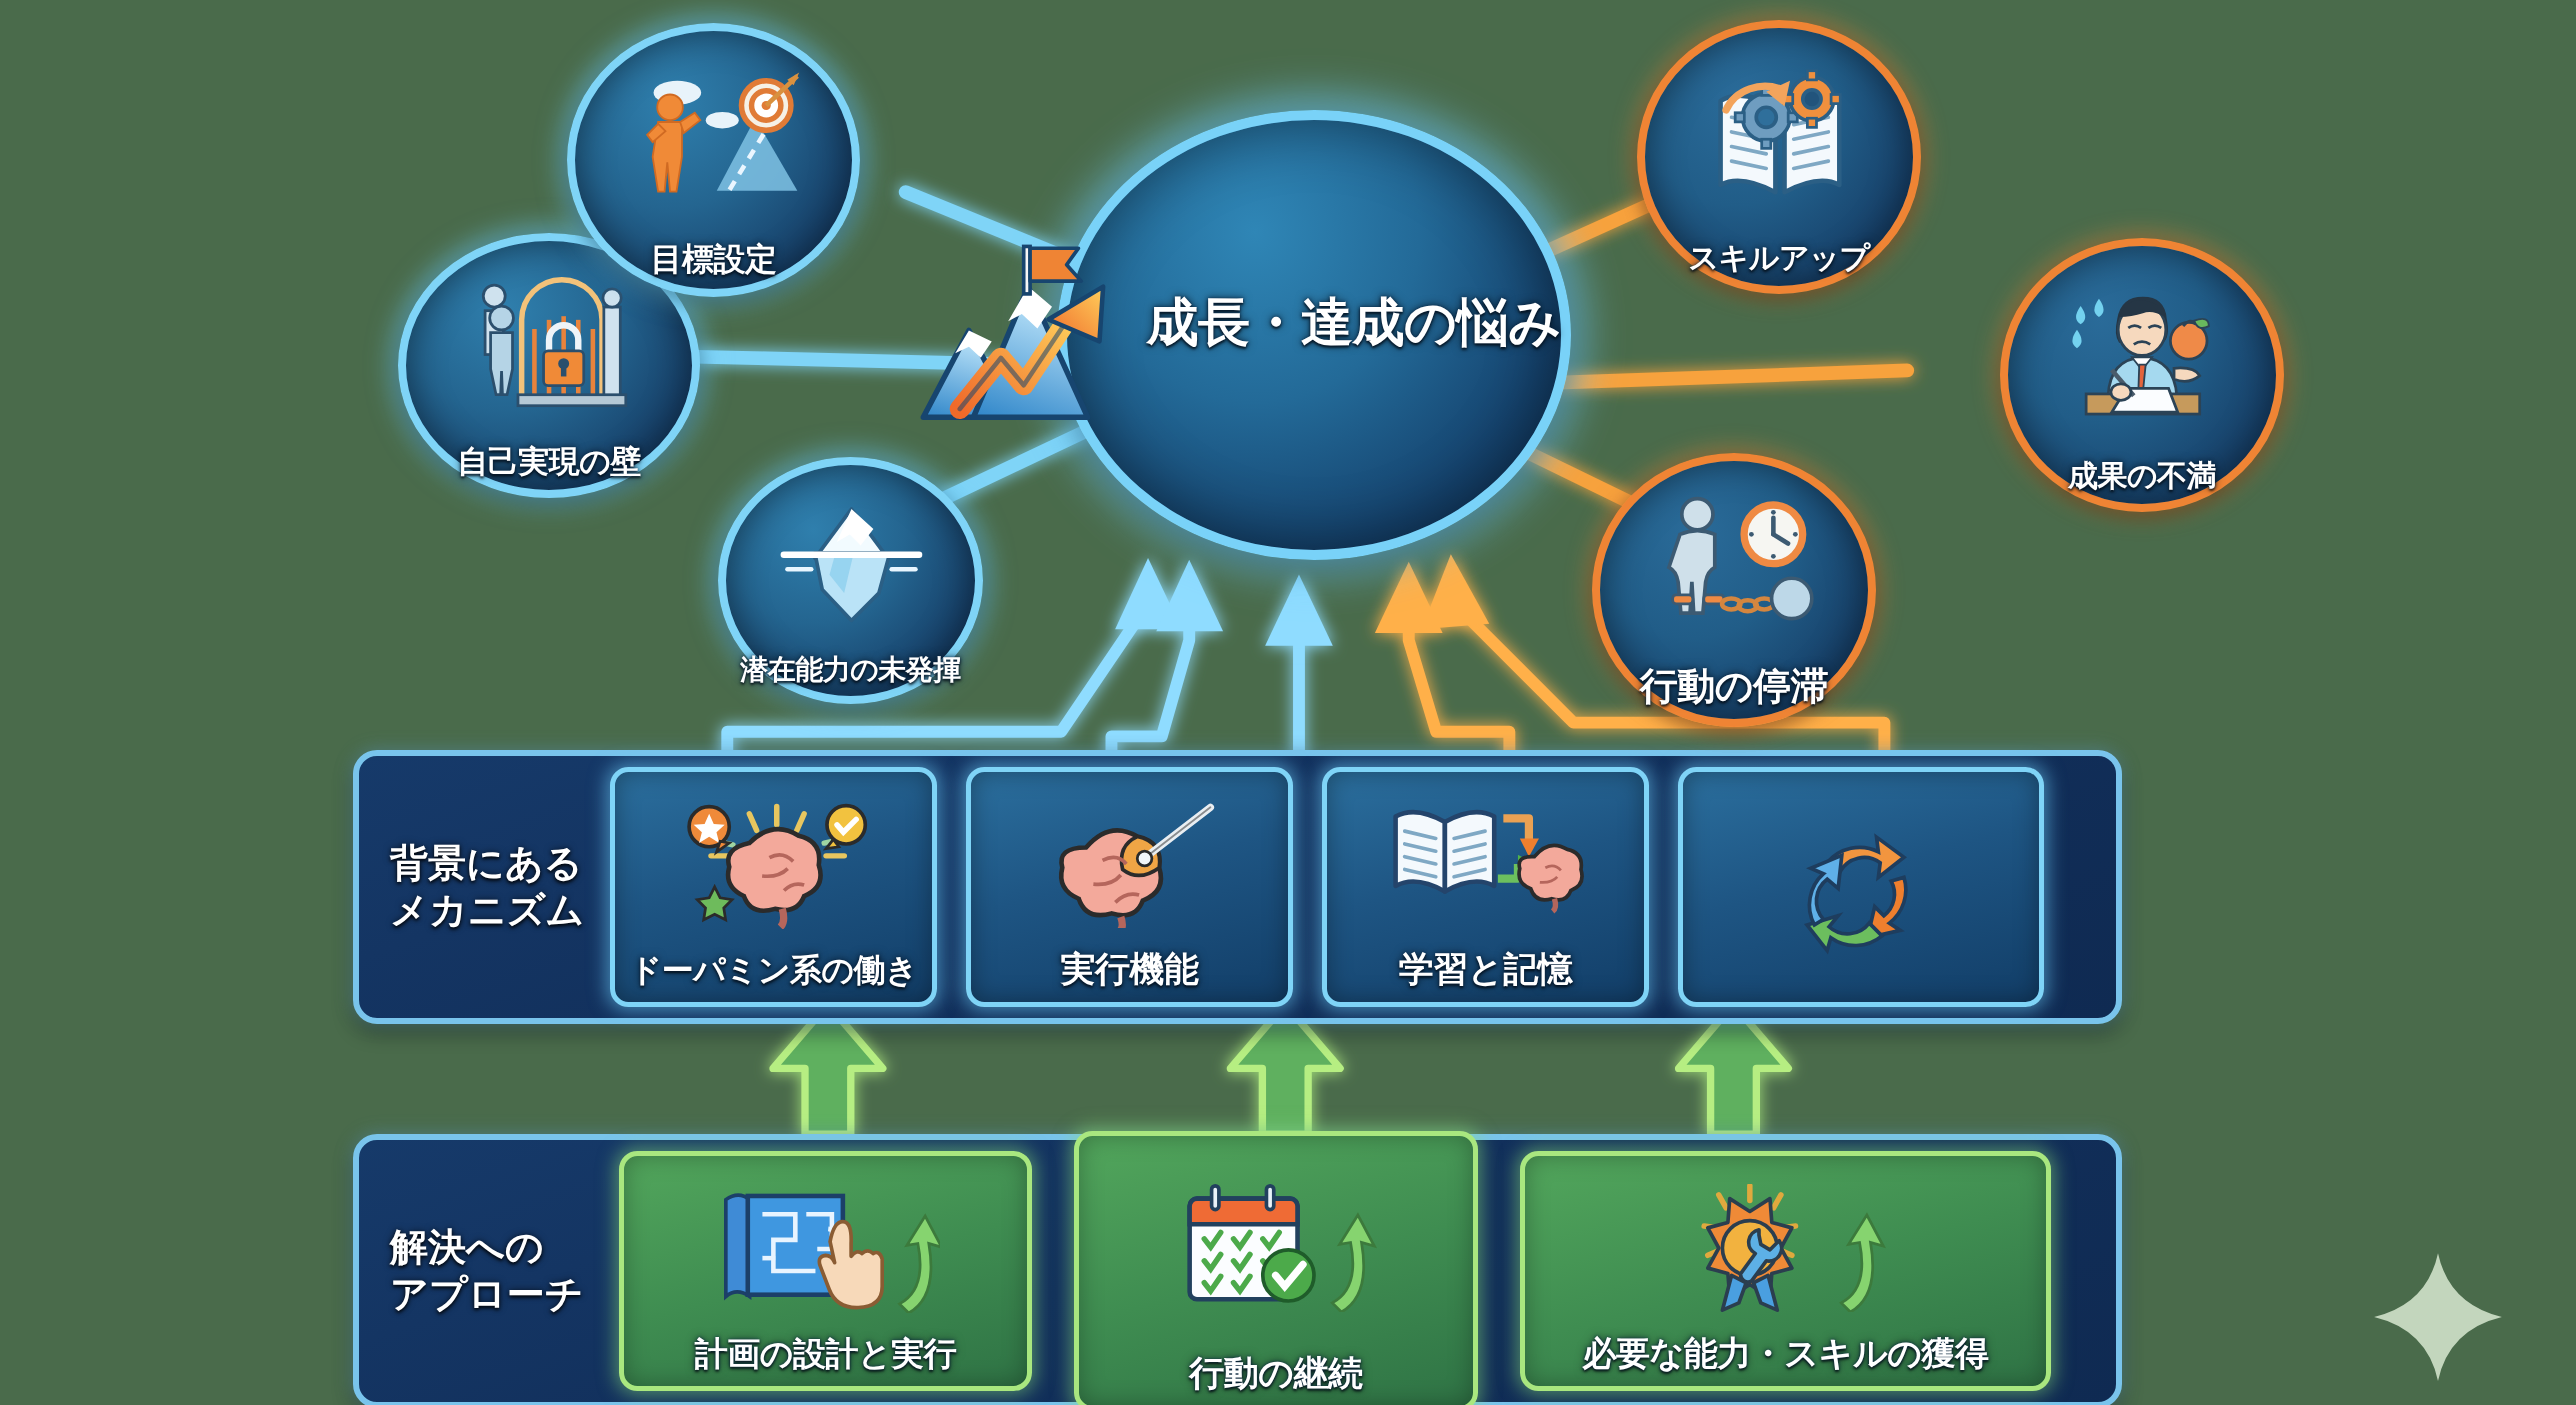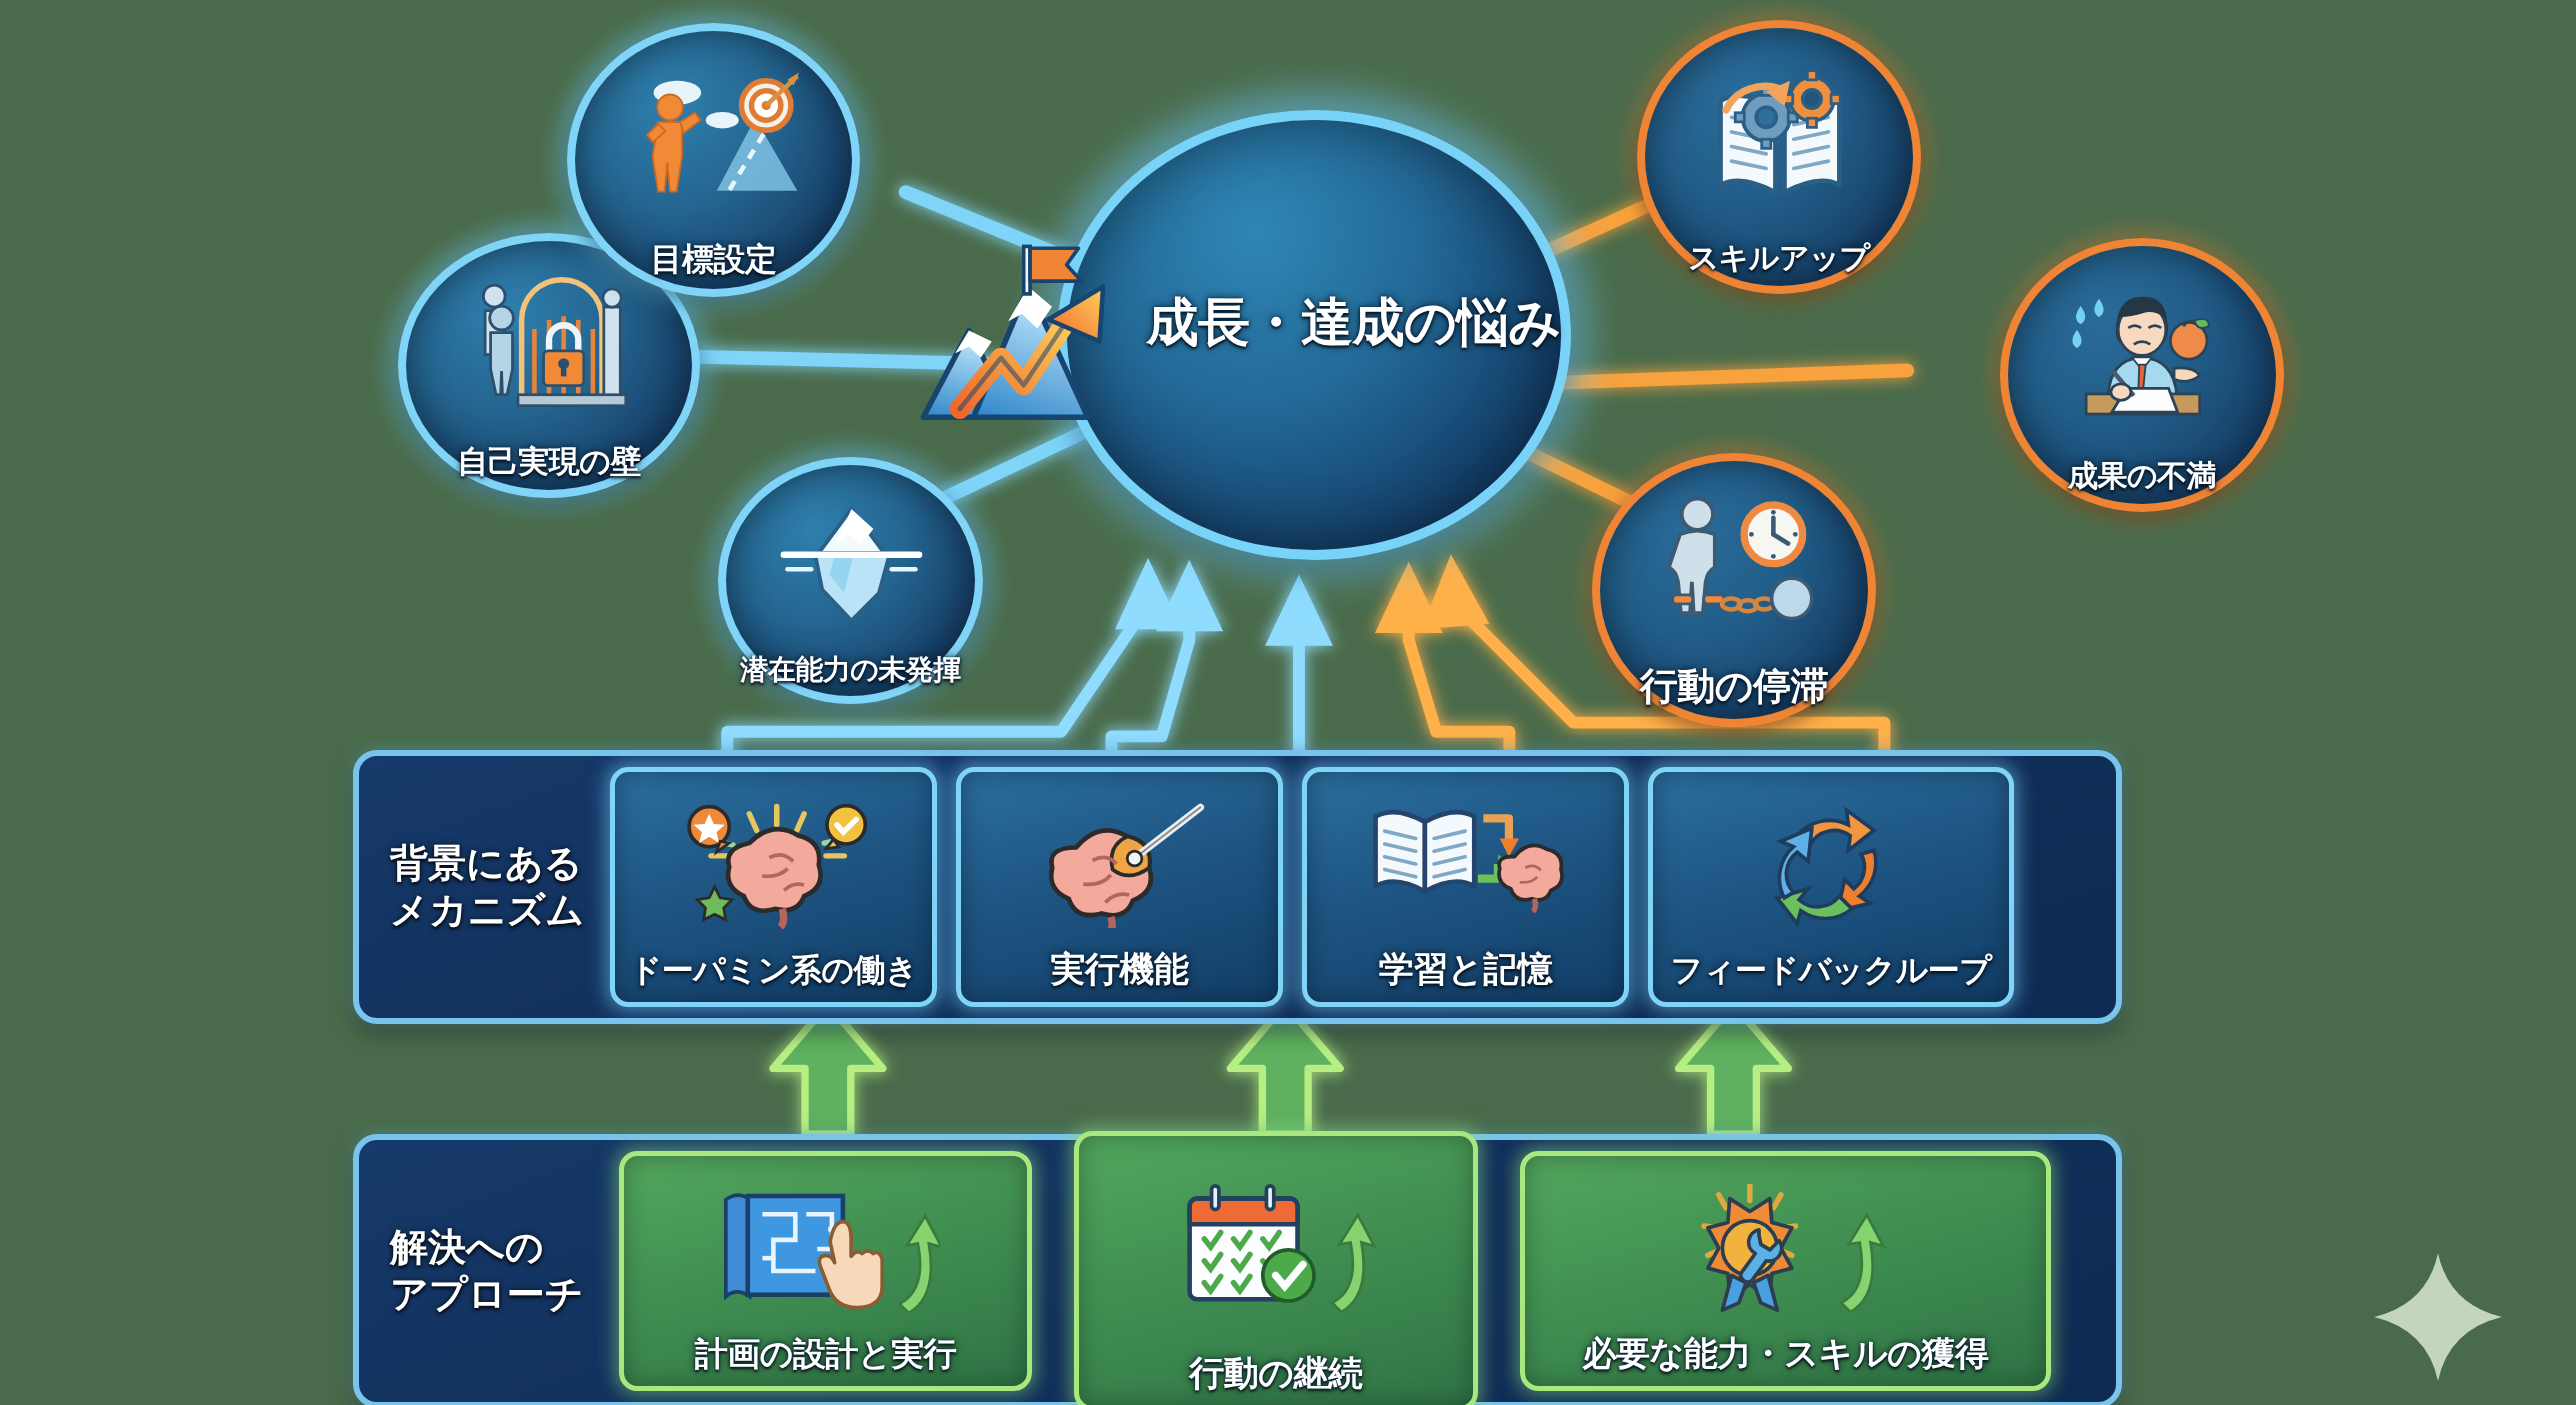--- a/index.html
+++ b/index.html
@@ -340,21 +340,21 @@
         <line x1="138" y1="44" x2="138" y2="26" stroke="#3c5a72" stroke-width="5" stroke-linecap="round"></line>
         <line x1="138" y1="44" x2="154" y2="54" stroke="#3c5a72" stroke-width="5" stroke-linecap="round"></line>
       </svg>
     </div>
     <div class="lbl" style="font-size:38px;">行動の停滞</div>
   </div>
 
   <div class="band" style="left:353px;top:750px;width:1769px;height:274px;">
     <div class="band-title" style="width:220px;margin-left:31px;">背景にある
 メカニズム</div>
-    <div class="cards" style="gap:19px;">
+    <div class="cards" style="gap:29px;">
       <div class="card mech" style="width:327px;height:240px;">
         <div class="cico">
           <svg width="210" height="128" viewBox="0 0 230 140">
             <g stroke="#e8c65f" stroke-width="6" stroke-linecap="round">
               <line x1="118" y1="6" x2="118" y2="26"></line>
                 <line x1="88" y1="14" x2="96" y2="32"></line>
               <line x1="148" y1="14" x2="140" y2="32"></line>
               <line x1="46" y1="60" x2="66" y2="60"></line>
                 <line x1="172" y1="60" x2="192" y2="60"></line>
             </g>
@@ -427,21 +427,20 @@
         <div class="cico">
           <svg width="156" height="128" viewBox="0 0 170 140">
             <g stroke="#1e3d5e" stroke-width="4">
               <path d="M48 38 a46 46 0 0 1 56 -12 l-2 -16 30 22 -28 22 2 -16 a30 30 0 0 0 -44 10z" fill="#f2953f"></path>
               <path d="M132 54 a46 46 0 0 1 -16 50 l12 8 -36 8 8 -34 10 10 a30 30 0 0 0 8 -38z" fill="#ef7f2e"></path>
               <path d="M108 118 a46 46 0 0 1 -56 2 l-4 14 -22 -28 34 -10 -10 12 a30 30 0 0 0 44 -4z" fill="#6cbe5e"></path>
               <path d="M34 106 a46 46 0 0 1 10 -56 l-14 -6 34 -14 -4 36 -12 -10 a30 30 0 0 0 -4 44z" fill="#5fb0e8"></path>
             </g>
           </svg>
         </div>
-        <div class="lbl" style="font-size:32px;">フィードバックループ</div>
       </div>
     </div>
   </div>
 
   <div class="band" style="left:353px;top:1134px;width:1769px;height:274px;">
     <div class="band-title" style="width:229px;margin-left:31px;">解決への
 アプローチ</div>
     <div class="cards" style="gap:42px;">
       <div class="card sol" style="width:413px;height:240px;">
         <div class="cico">

